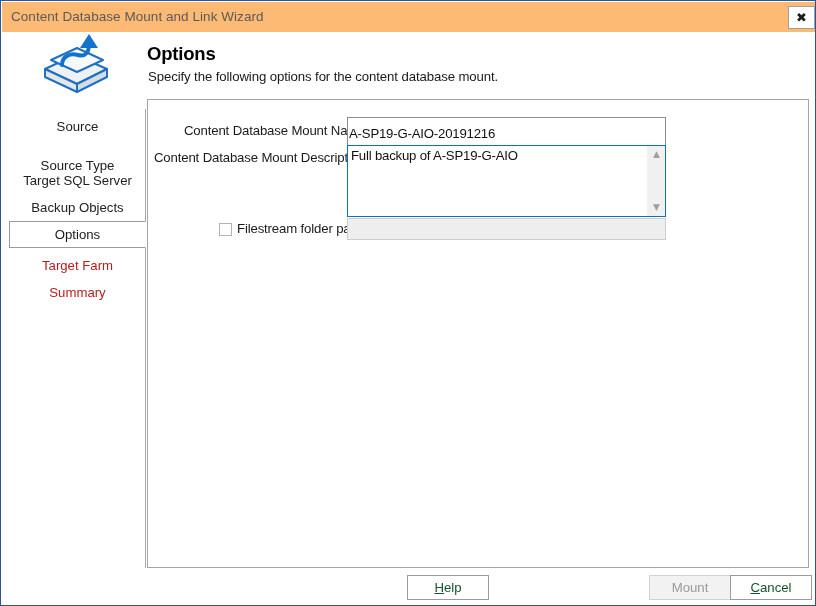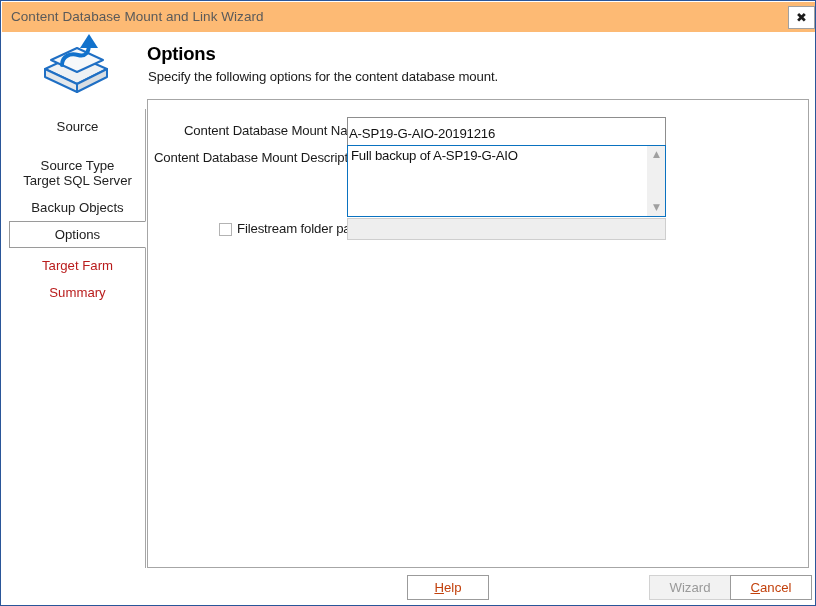--- a/index.html
+++ b/index.html
@@ -259,21 +259,21 @@
   .btn {
     position: absolute;
     top: 6px;
     width: 82px;
     height: 25px;
     box-sizing: border-box;
     border: 1px solid #9b9b9b;
     background: #ffffff;
     font-family: "Liberation Sans", sans-serif;
     font-size: 13.2px;
-    color: #c2410c;
+    color: #14532d;
     text-align: center;
     line-height: 23px;
     cursor: pointer;
     padding: 0;
     white-space: nowrap;
   }
   .btn.default { border: 2px solid #6b6b6b; line-height: 21px; }
   .btn.disabled {
     color: #9a9a9a;
     background: #f2f2f2;
@@ -339,17 +339,17 @@
     </div>
 
     <div id="fs-checkbox"></div>
     <div id="fs-label">Filestream folder path:</div>
     <input id="fs-input" type="text" disabled="" value="" style="">
 
   </div>
 
   <div id="footer">
       <button class="btn" id="btn-help"><span class="accel">H</span>elp</button>
-      <button class="btn disabled" id="btn-mount" disabled="">Wizard</button>
+      <button class="btn disabled" id="btn-mount" disabled="">Mount</button>
       <button class="btn" id="btn-cancel"><span class="accel">C</span>ancel</button>
     </div>
 
 </div>
 
 </body></html>

